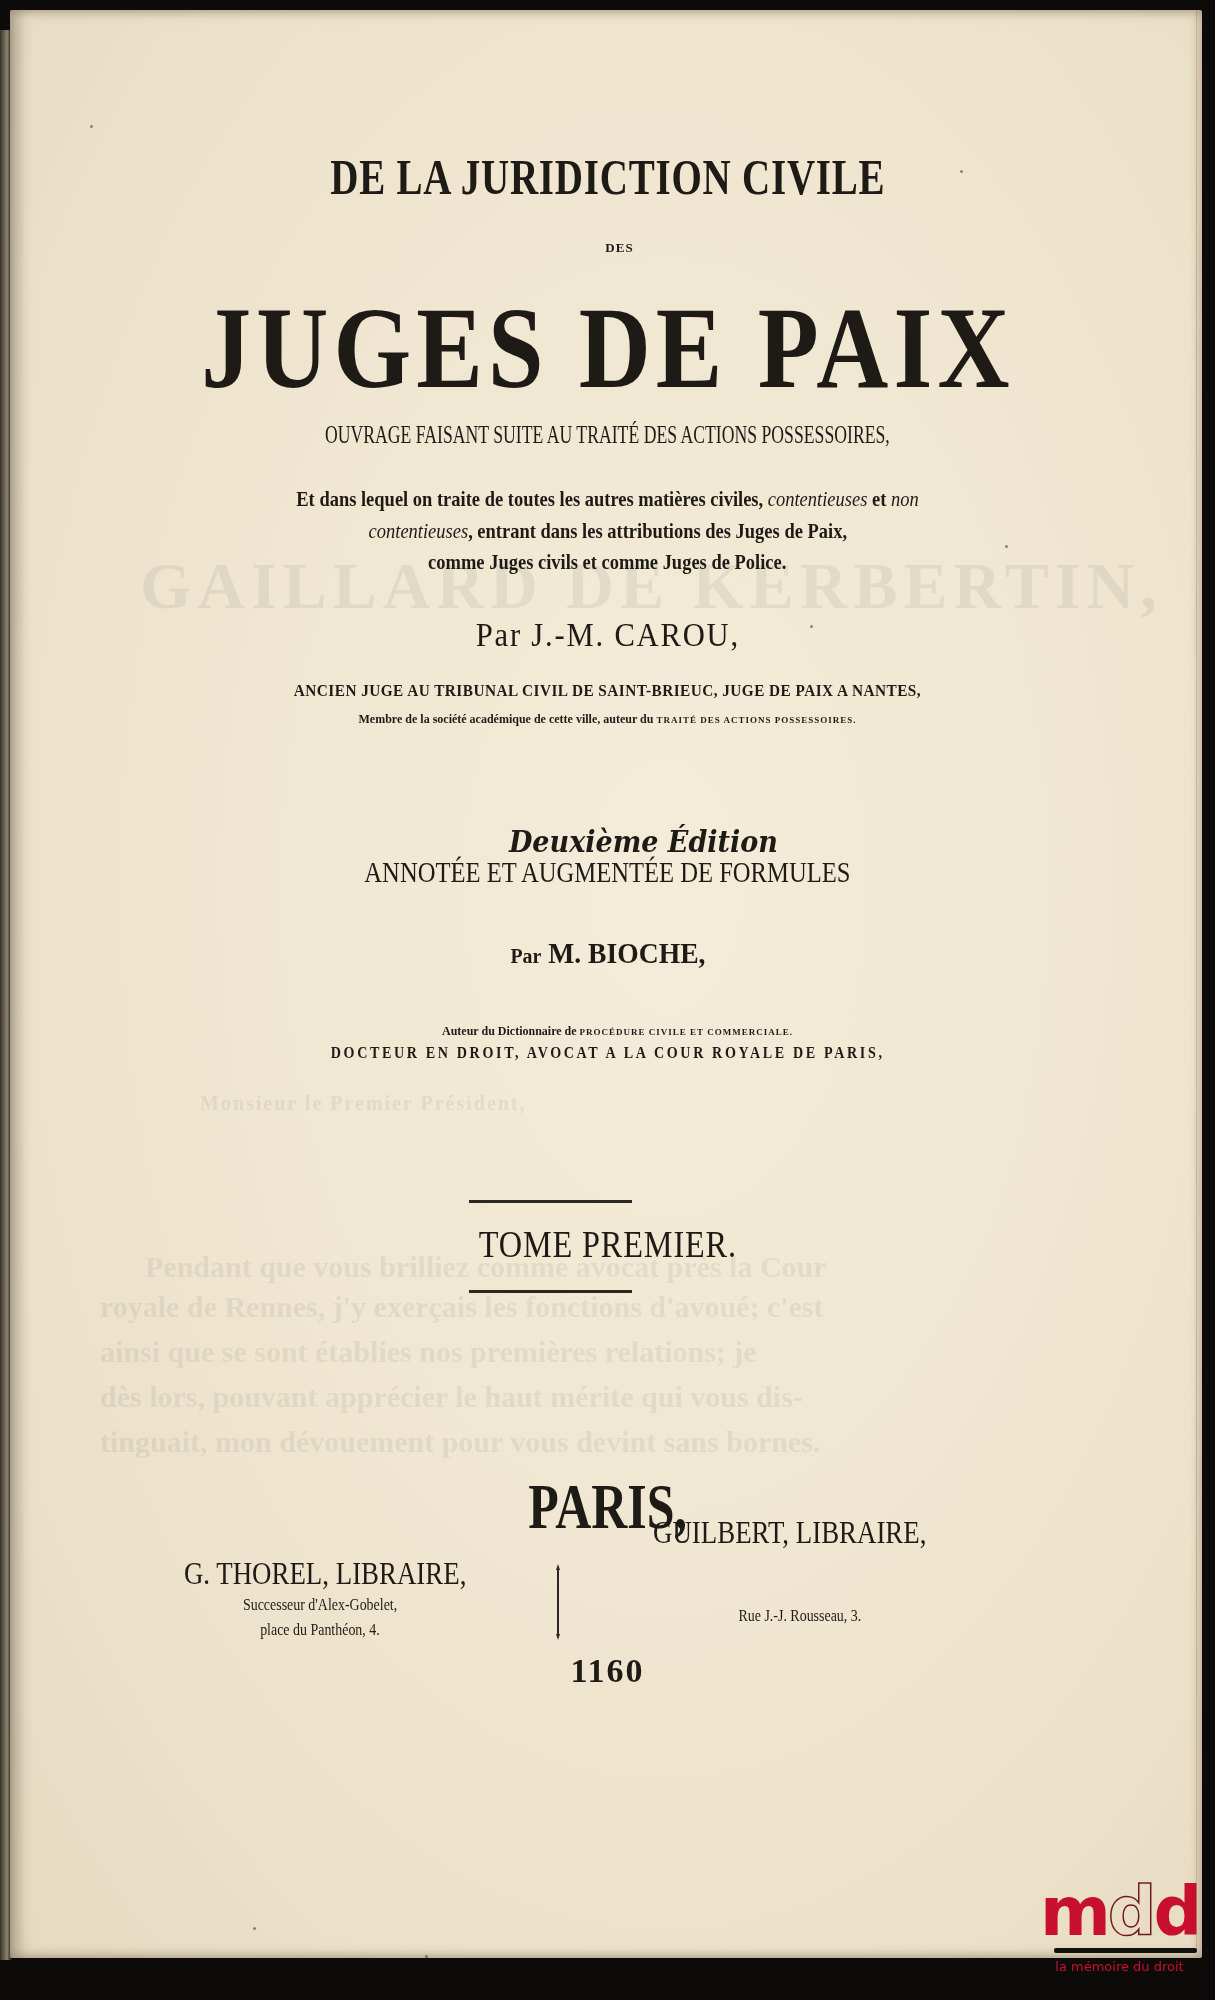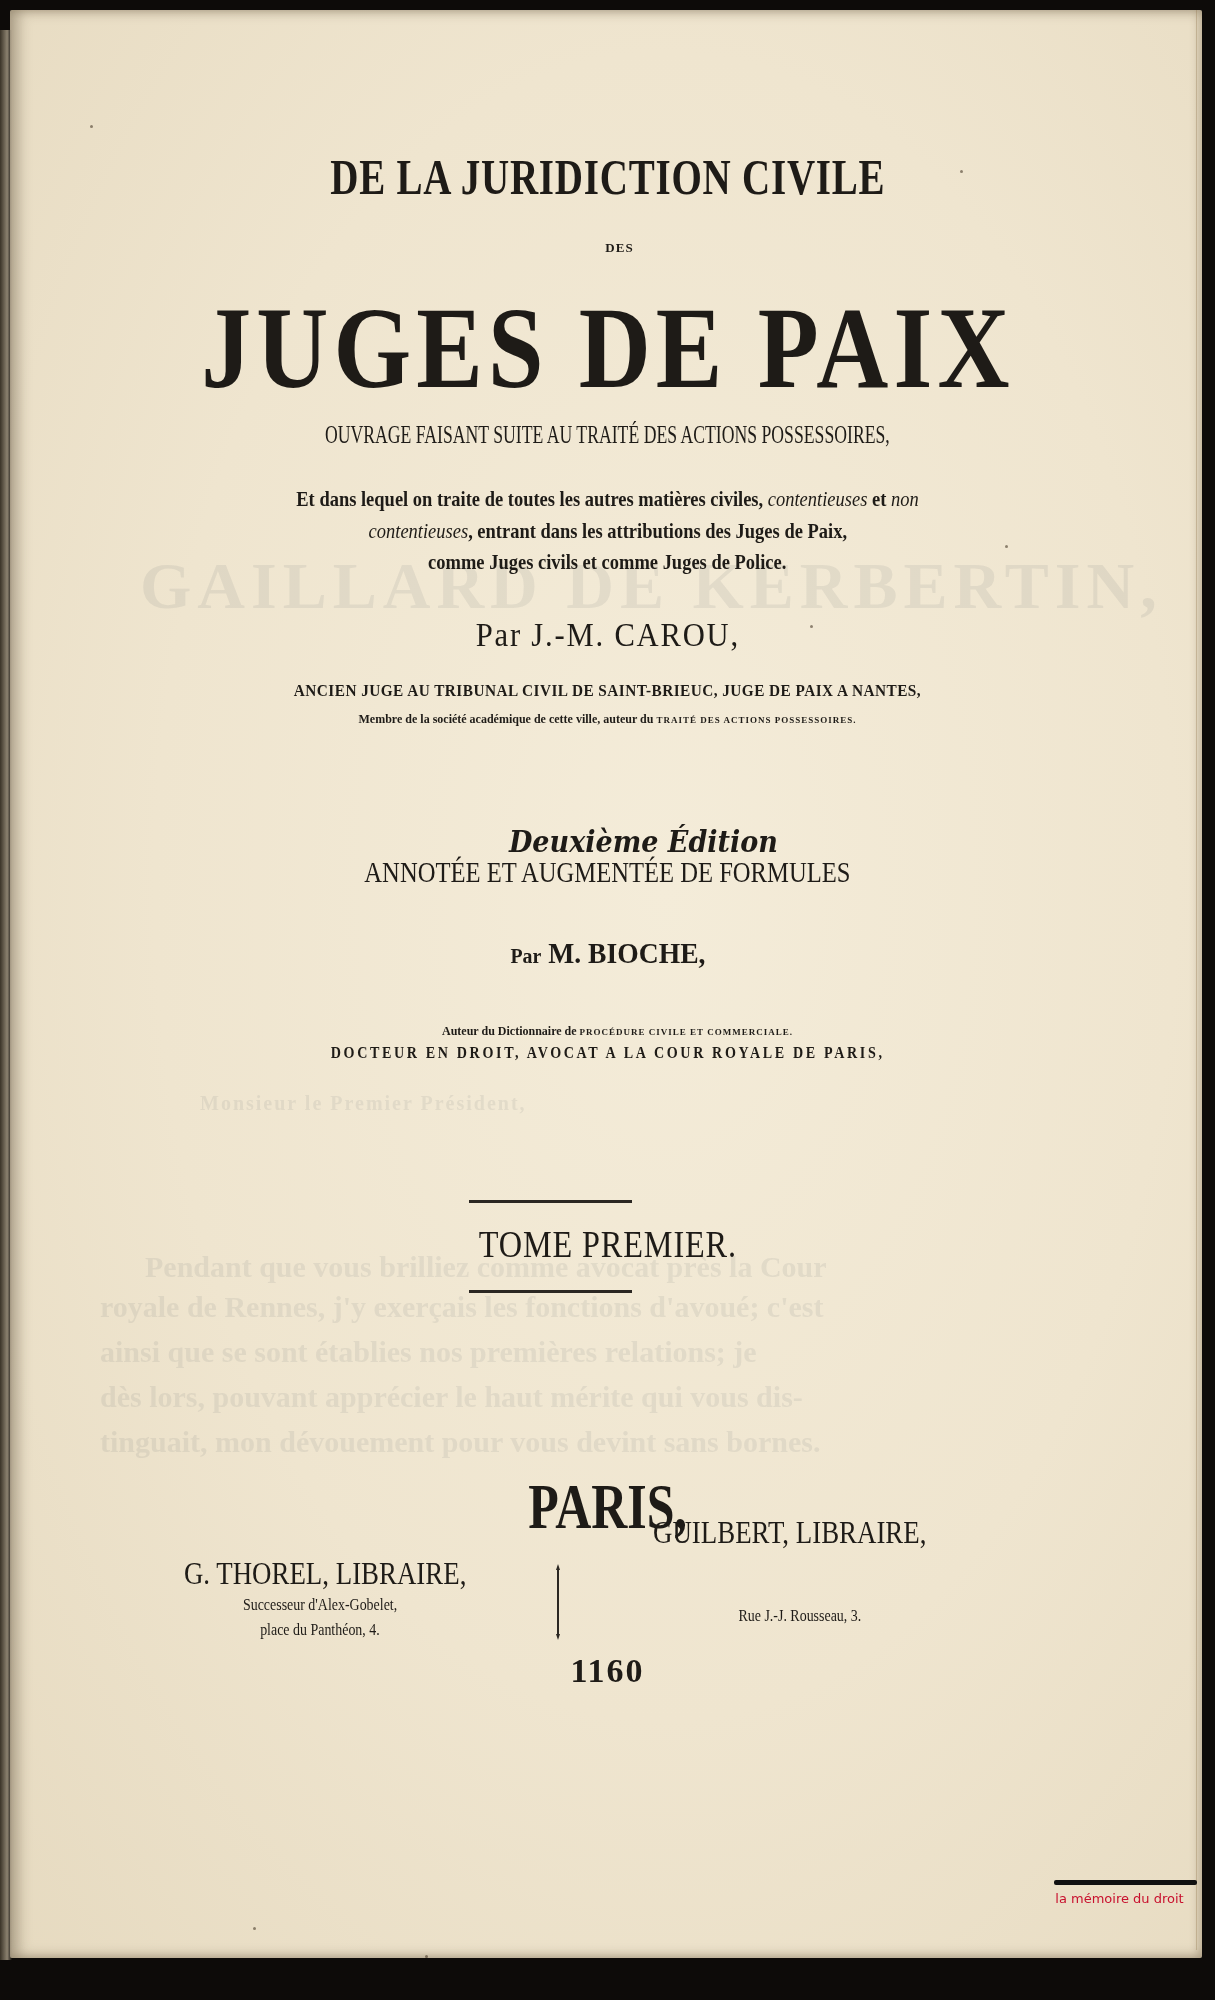--- a/index.html
+++ b/index.html
@@ -198,15 +198,16 @@
 <div class="line t-year">1160</div>
 
 <div class="speck" style="left:960px;top:170px;"></div>
 <div class="speck" style="left:90px;top:125px;"></div>
 <div class="speck" style="left:1005px;top:545px;"></div>
 <div class="speck" style="left:810px;top:625px;"></div>
 <div class="speck" style="left:253px;top:1927px;"></div>
 <div class="speck" style="left:425px;top:1955px;"></div>
 
 <div class="logo">
+  <div class="logo-mark"><span>m</span><span class="mid">d</span><span>d</span></div>
   <div class="logo-bar"></div>
   <div class="logo-tag">la mémoire du droit</div>
 </div>
 
 </body></html>

